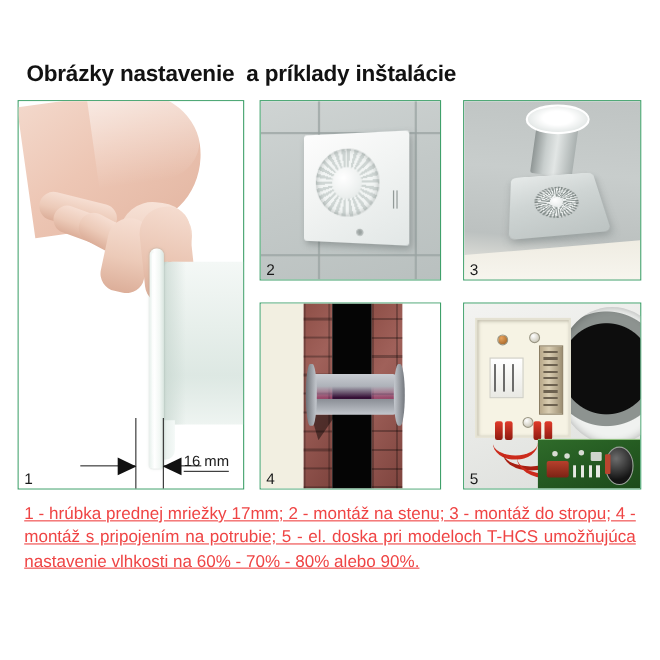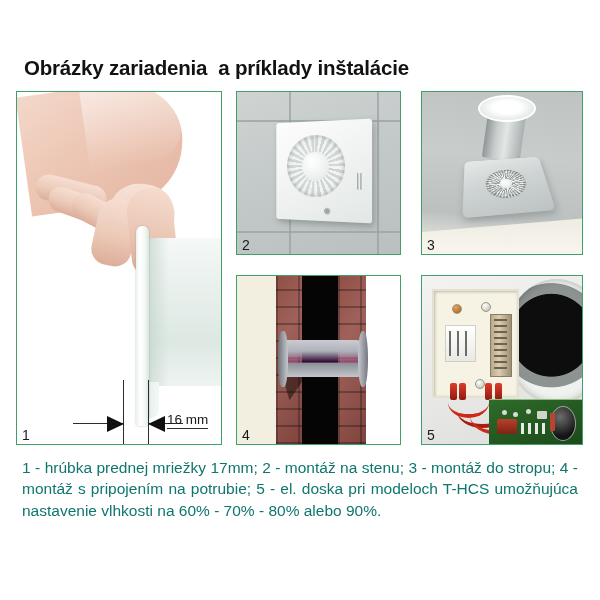--- a/index.html
+++ b/index.html
@@ -377,28 +377,29 @@
   }
 
   
   .caption {
     position: absolute;
     left: 22px;
     top: 457px;
     width: 556px;
     font-size: 15.5px;
     line-height: 1.38;
-    color: #0f766e;
+    color: #ef4444;
     text-align: justify;
+    text-decoration: underline;
   }
 </style>
 </head>
 <body>
 
-<div class="page-title">Obrázky zariadenia  a príklady inštalácie</div>
+<div class="page-title">Obrázky nastavenie  a príklady inštalácie</div>
 
 <div class="panel" id="panel-1">
   <div class="p1-stage">
     <div class="arm"></div>
     <div class="finger f1"></div>
     <div class="finger f2"></div>
     <div class="finger f3"></div>
     <div class="knuckle"></div>
     <div class="finger f4"></div>
     <div class="thumb"></div>

